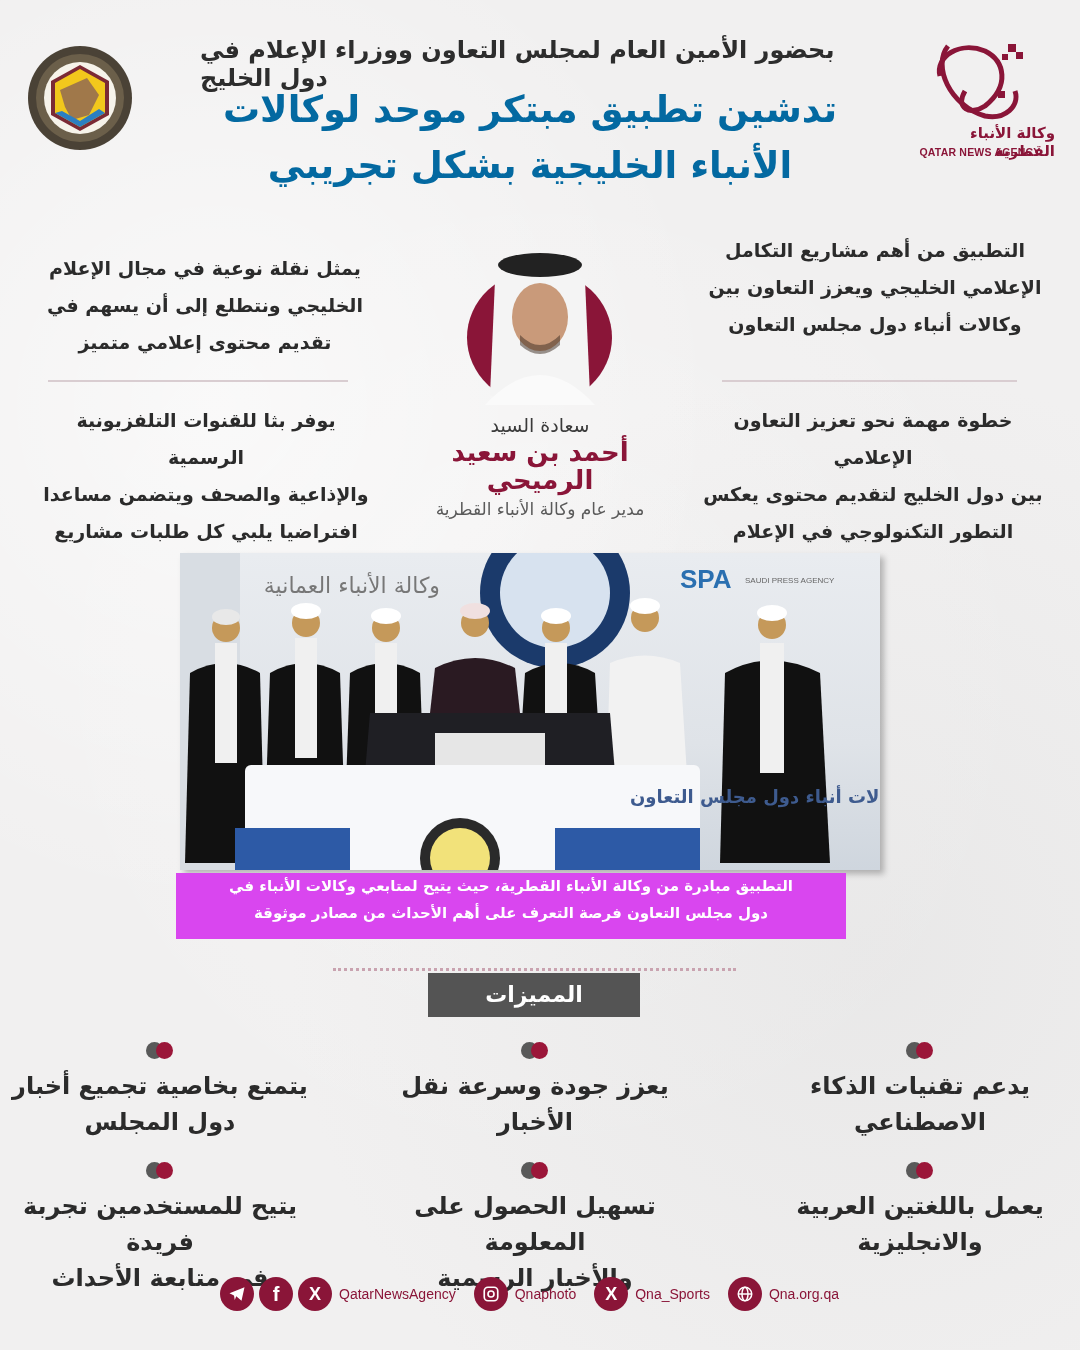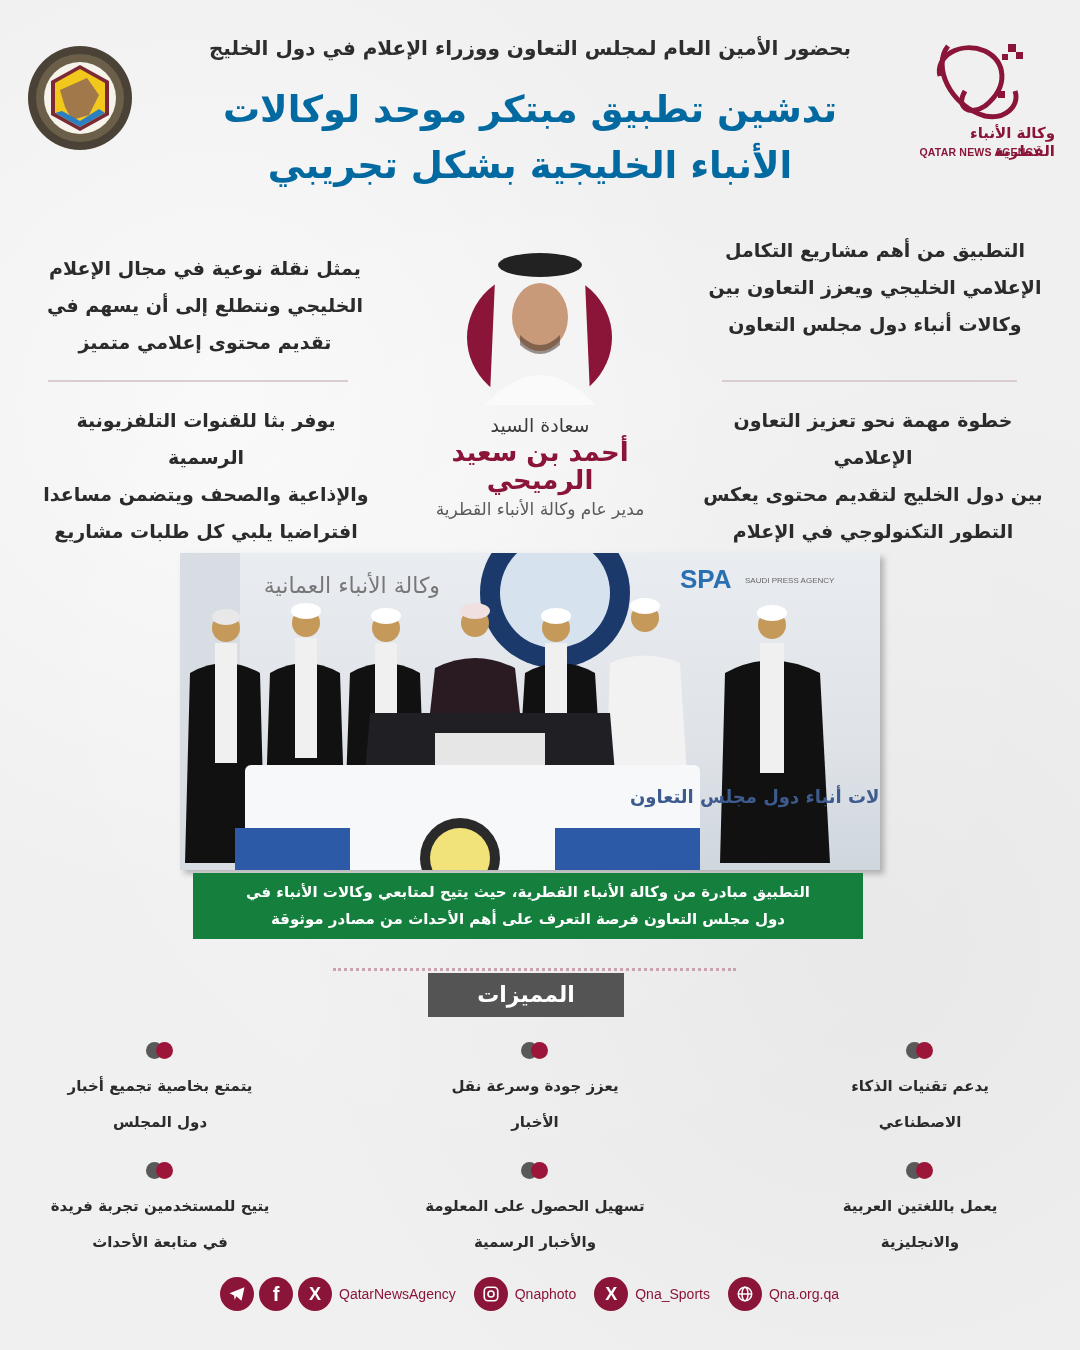--- a/index.html
+++ b/index.html
@@ -13,22 +13,22 @@
       font-family: "DejaVu Sans", sans-serif;
       position: relative;
       overflow: hidden;
       color: #2b2b2b;
     }
     .abs { position: absolute; }
 
     
     .subtitle {
       left: 200px; top: 36px; width: 660px;
-      font-size: 20px; font-weight: bold; color: #2d2d2d;
-      text-align: center; direction: rtl;
+      font-size: 24px; font-weight: bold; color: #2d2d2d;
+      text-align: left; direction: rtl;
     }
     .title {
       left: 200px; top: 82px; width: 660px;
       font-size: 37px; font-weight: bold; color: #0369a1;
       line-height: 56px; text-align: center; direction: rtl;
     }
 
     
     .qna-logo { left: 905px; top: 36px; width: 150px; height: 130px; }
     .qna-logo svg { position: absolute; left: 25px; top: 0; }
@@ -72,42 +72,42 @@
     .person-caption .role { font-size: 17px; color: #5a5a5a; line-height: 30px; }
 
     
     .photo {
       left: 180px; top: 553px; width: 700px; height: 317px;
       background: linear-gradient(180deg, #e9ecf0 0%, #dfe3e8 60%, #cfd6de 100%);
       box-shadow: 4px 4px 6px rgba(0,0,0,0.25);
       overflow: hidden;
     }
     .photo-caption {
-      left: 193px; top: 873px; width: 670px; height: 66px;
-      background: #15803d; color: #fff;
+      left: 176px; top: 873px; width: 670px; height: 66px;
+      background: #d946ef; color: #fff;
       font-size: 15px; font-weight: bold; line-height: 27px;
-      direction: rtl; text-align: center; padding-top: 6px;
+      direction: rtl; text-align: center; 
     }
 
     
     .dotted-line {
       left: 333px; top: 968px; width: 403px; height: 3px;
       border-top: 3px dotted #c9a3b0;
     }
     .features-title {
-      left: 428px; top: 973px; width: 196px; height: 44px;
+      left: 428px; top: 973px; width: 212px; height: 44px;
       background: #545454; color: #fff; font-size: 22px; font-weight: bold;
       text-align: center; line-height: 44px; direction: rtl;
     }
     .feature { width: 320px; direction: rtl; text-align: center; }
     .feature .dots { height: 20px; position: relative; margin: 0 auto 8px; width: 32px; }
     .feature .dot { position: absolute; top: 2px; width: 17px; height: 17px; border-radius: 50%; }
     .feature .dot.gray { left: 2px; background: #595959; }
     .feature .dot.red { left: 12px; background: #9b1639; }
-    .feature .txt { font-size: 15px; font-weight: bold; color: #2b2b2b; line-height: 36px; }
+    .feature .txt { font-size: 24px; font-weight: bold; color: #2b2b2b; line-height: 36px; }
 
     
     .social { left: 220px; top: 1276px; height: 36px; display: flex; align-items: center; }
     .s-icon {
       width: 34px; height: 34px; border-radius: 50%; background: #8a1538;
       display: flex; align-items: center; justify-content: center; margin-right: 5px;
       color: #fff; font-weight: bold;
     }
     .s-label { font-size: 14px; color: #8a1538; font-family: "Liberation Sans", sans-serif; margin-right: 18px; margin-left: 2px; }
   </style>

